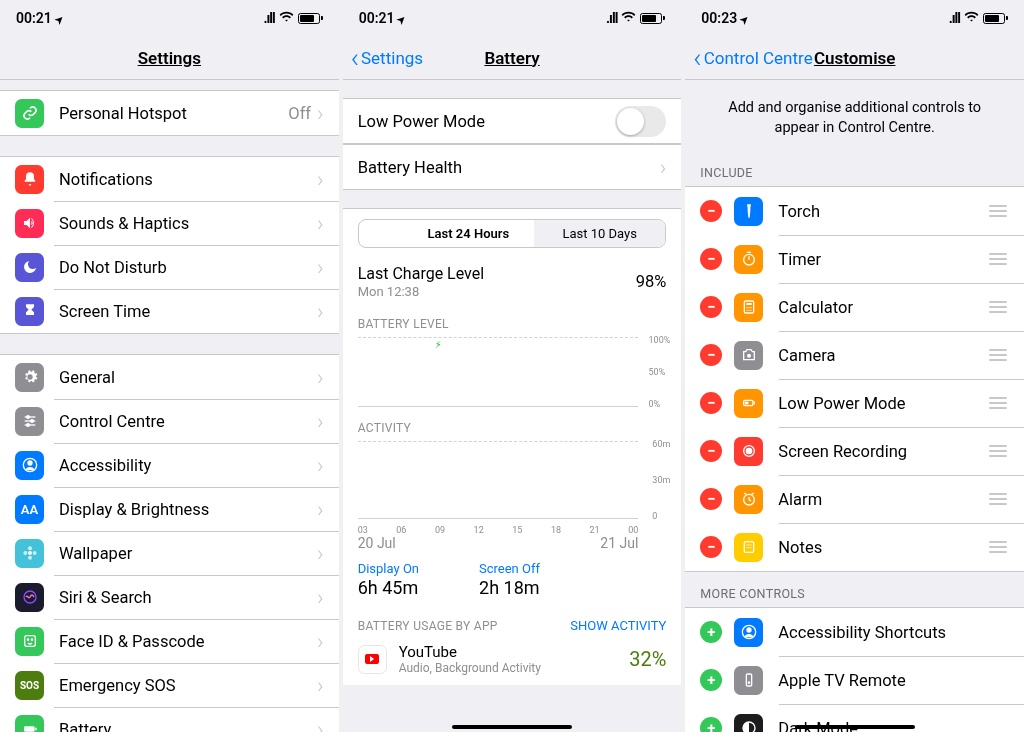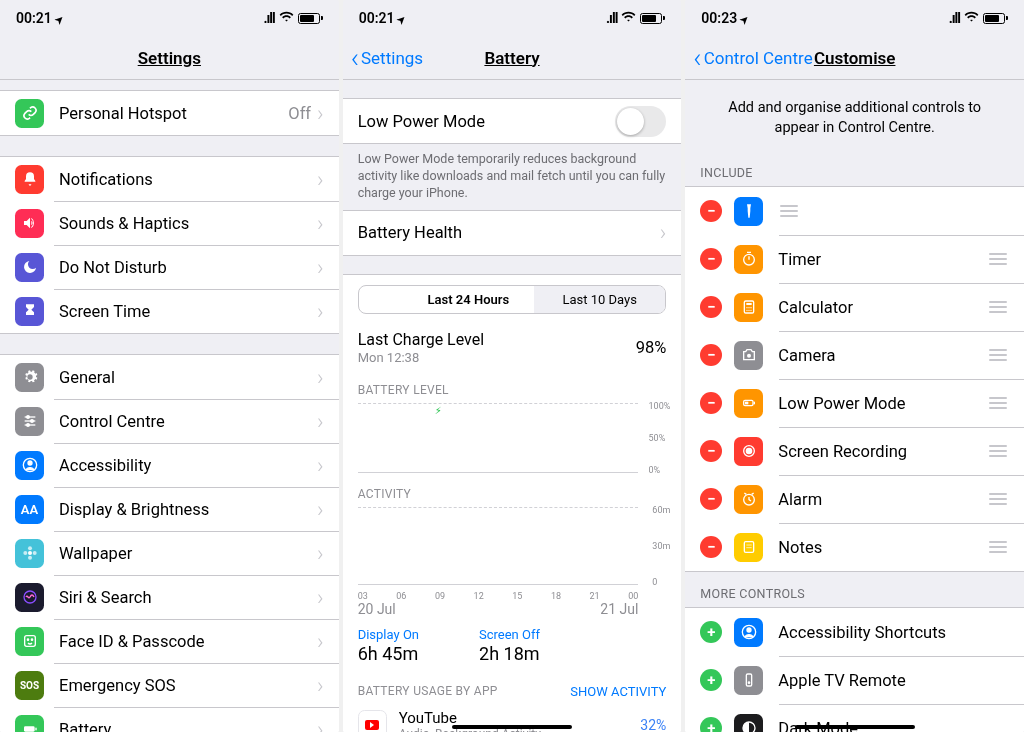--- a/index.html
+++ b/index.html
@@ -58,21 +58,21 @@
 .usage-header { display:flex; justify-content:space-between; align-items:center; padding:10px 15px 4px; font-size:12px;}
 .usage-header .left{ color:#8e8e93; text-transform:uppercase; letter-spacing:.3px;}
 .usage-header .right{ color:#007aff; font-size:13px;}
 .app-row { display:flex; align-items:center; padding:6px 15px 10px; background:#fff;}
 .app-icon { width:29px; height:29px; border-radius:6.5px; background:#fff; border:0.5px solid #e5e5ea; display:flex; align-items:center; justify-content:center; margin-right:12px;}
 .app-icon .yt{ width:14px; height:10px; background:#ff0000; border-radius:2px; position:relative;}
 .app-icon .yt::after{ content:""; position:absolute; left:5px; top:2px; border-left:4px solid #fff; border-top:3px solid transparent; border-bottom:3px solid transparent;}
 .app-info{ flex:1;}
 .app-name{ font-size:15px;}
 .app-sub{ font-size:12px; color:#8e8e93;}
-.app-pct{ font-size:14px; color:#3b82f6;}
+.app-pct{ font-size:20px; color:#4d7c0f;}
 .home-ind{ position:absolute; bottom:3px; left:50%; transform:translateX(-50%); width:120px; height:4px; background:#000; border-radius:3px;}
 .intro-text { text-align:center; padding:18px 30px 14px; font-size:14.5px; color:#000; line-height:1.35; }
 .cc-row { display:flex; align-items:center; height:48px; padding:0 15px; background:#fff; position:relative;}
 .cc-row + .cc-row::before { content:""; position:absolute; top:0; left:94px; right:0; height:0.5px; background:#c8c7cc;}
 .circle-btn { width:22px; height:22px; border-radius:50%; display:flex; align-items:center; justify-content:center; color:#fff; font-size:15px; font-weight:bold; margin-right:12px; flex-shrink:0;}
 .circle-red{ background:#ff3b30;} .circle-green{ background:#34c759;}
 .circle-red::before{ content:"\2212"; line-height:1;}
 .circle-green::before{ content:"+"; line-height:1;}
 .cc-icon{ width:29px; height:29px; border-radius:6.5px; margin-right:15px; display:flex; align-items:center; justify-content:center; color:#fff; flex-shrink:0; font-size:14px;}
 .cc-label{ flex:1; font-size:16.5px;}
@@ -278,21 +278,20 @@
     <span class="nav-back">Settings</span>
     <span class="nav-title">Battery</span>
   </div>
   <div class="content">
     <div class="group group-white" style="margin-top:18px;">
       <div class="row row-noicon">
         <span class="row-label">Low Power Mode</span>
         <span class="toggle"></span>
       </div>
     </div>
-    <div class="footer-text">Low Power Mode temporarily reduces background activity like downloads and mail fetch until you can fully charge your iPhone.</div>
     <div class="group group-white" style="margin-top:0;">
       <div class="row row-noicon">
         <span class="row-label">Battery Health</span>
         <span class="chevron"></span>
       </div>
     </div>
     <div style="background:#fff; margin-top:18px; border-top:0.5px solid #c8c7cc;">
       <div class="segmented">
         <div class="seg-item active">Last 24 Hours</div>
         <div class="seg-item">Last 10 Days</div>
@@ -611,20 +610,21 @@
     <div class="intro-text">Add and organise additional controls to appear in Control Centre.</div>
     <div class="header-text">INCLUDE</div>
     <div class="group-white" id="include-list">
         <div class="cc-row">
           <div class="circle-btn circle-red"></div>
           <div class="cc-icon" style="background: rgb(0, 122, 255);">
             <svg class="ico" viewBox="0 0 24 24" fill="#fff">
               <path d="M9 2h6l-1 6v4l-1 10h-2l-1-10V8L9 2z"></path>
             </svg>
           </div>
+          <span class="cc-label">Torch</span>
           <div class="grip">
             <span></span>
             <span></span>
             <span></span>
           </div>
         </div>
         <div class="cc-row">
           <div class="circle-btn circle-red"></div>
           <div class="cc-icon" style="background: rgb(255, 149, 0);">
             <svg class="ico" viewBox="0 0 24 24" fill="none" stroke="#fff" stroke-width="2">

